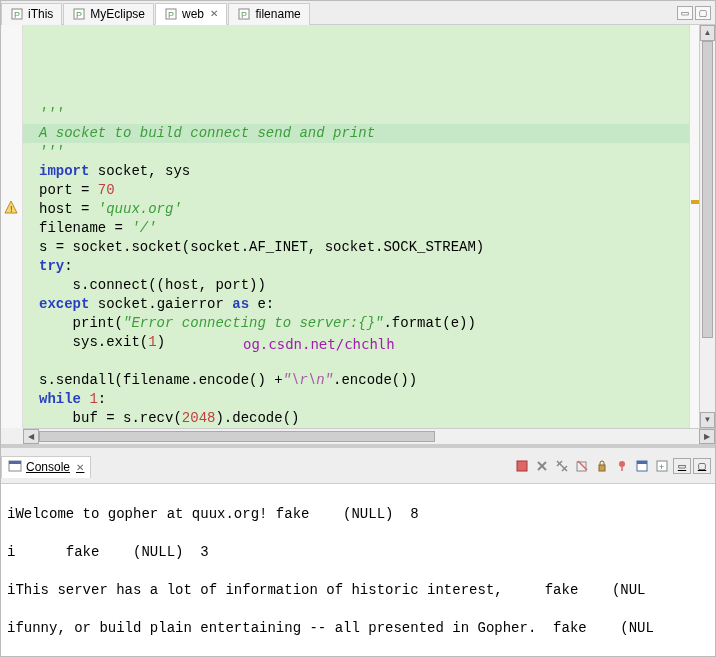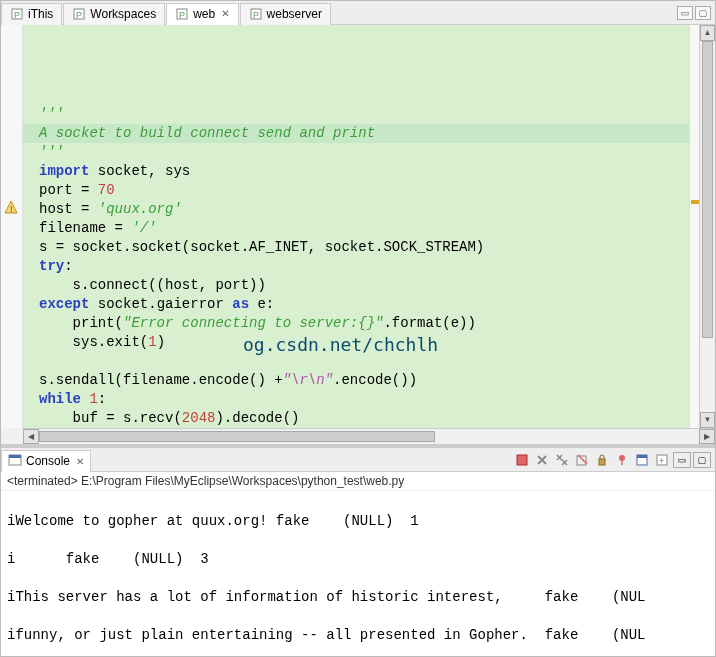--- a/index.html
+++ b/index.html
@@ -18,33 +18,33 @@
 .gutter .warn { position: absolute; left: 3px; top: 175px; width: 14px; height: 14px; }
 .collapse { position: absolute; left: 24px; top: 4px; width: 10px; height: 10px; border: 1px solid #888; background: #fff; font-size: 8px; line-height: 8px; text-align: center; color: #555; cursor: pointer; }
 .code { flex: 1; background: #d8f0d0; padding: 4px 16px 4px 16px; font-family: Consolas, "Courier New", monospace; font-size: 14px; line-height: 19px; white-space: pre; overflow: auto; position: relative; }
 .line-hilite { position: absolute; left: 0; right: 0; top: 99px; height: 19px; background: #c7e8c7; }
 .code-inner { position: relative; }
 .tok-doc { color: #3b9e3b; font-style: italic; }
 .tok-kw { color: #2a3fbf; font-weight: bold; }
 .tok-str { color: #3b9e3b; font-style: italic; }
 .tok-num { color: #c04040; }
 .tok-strw { color: #aa5aaa; font-style: italic; }
-.watermark { position: absolute; left: 220px; top: 310px; color: #0c4a6e; font-family: Consolas, monospace; font-size: 18px; pointer-events: none; }
+.watermark { position: absolute; left: 220px; top: 310px; color: #a21caf; font-family: Consolas, monospace; font-size: 14px; pointer-events: none; }
 .vscroll { width: 16px; background: #f0f0f0; border-left: 1px solid #ccc; display: flex; flex-direction: column; }
 .vscroll .arrow { height: 16px; background: #e4e4e4; border: 1px solid #aaa; font-size: 8px; text-align: center; line-height: 14px; color: #555; cursor: pointer; }
 .vscroll .track { flex: 1; position: relative; }
 .vscroll .thumb { position: absolute; left: 2px; right: 2px; top: 0; height: 80%; background: #cfcfcf; border: 1px solid #aaa; }
 .hscroll { height: 16px; background: #f0f0f0; border-top: 1px solid #ccc; display: flex; margin-left: 22px; }
 .hscroll .arrow { width: 16px; background: #e4e4e4; border: 1px solid #aaa; font-size: 8px; text-align: center; line-height: 14px; color: #555; cursor: pointer; }
 .hscroll .track { flex: 1; position: relative; }
 .hscroll .thumb { position: absolute; top: 2px; bottom: 2px; left: 0; width: 60%; background: #cfcfcf; border: 1px solid #aaa; }
 .overview { width: 10px; background: #f7f7f7; border-left: 1px solid #ddd; position: relative; }
 .overview .mark { position: absolute; left: 1px; width: 8px; height: 4px; background: #daa520; top: 175px; }
 .console-pane { flex: 1; display: flex; flex-direction: column; background: #fff; }
-.console-tabbar { display: flex; align-items: center; height: 24px; background: #eee; border-bottom: 1px solid #ccc; }
+.console-tabbar { display: flex; align-items: center; height: 36px; background: #eee; border-bottom: 1px solid #ccc; text-decoration: underline; }
 .console-tab { display: flex; align-items: center; gap: 4px; padding: 2px 6px; height: 22px; background: #fff; border: 1px solid #ccc; border-bottom: none; position: relative; top: 1px; }
 .console-toolbar { display: flex; gap: 2px; margin-left: auto; padding-right: 4px; align-items: center; }
 .console-toolbar span { width: 18px; height: 16px; display: inline-flex; align-items: center; justify-content: center; cursor: pointer; }
 .console-status { padding: 2px 6px; font-size: 12px; border-bottom: 1px solid #eee; color: #333; }
 .console-output { flex: 1; font-family: Consolas, "Courier New", monospace; font-size: 14px; line-height: 19px; white-space: pre; padding: 2px 6px; overflow: auto; position: relative; }
 </style>
 </head>
 <body>
 
 <div class="editor-pane">
@@ -58,40 +58,40 @@
         </span>
       <span>iThis</span>
     </div>
     <div class="tab">
       <span class="icon">
           <svg width="14" height="14">
             <rect x="2" y="2" width="10" height="10" fill="#fff" stroke="#888"></rect>
             <text x="4" y="11" font-size="9" fill="#5a9e5a">P</text>
           </svg>
         </span>
-      <span>Workspaces</span>
+      <span>MyEclipse</span>
     </div>
     <div class="tab active">
       <span class="icon">
           <svg width="14" height="14">
             <rect x="2" y="2" width="10" height="10" fill="#fff" stroke="#888"></rect>
             <text x="4" y="11" font-size="9" fill="#5a9e5a">P</text>
           </svg>
         </span>
       <span>web</span>
       <span class="tab-close">✕</span>
     </div>
     <div class="tab">
       <span class="icon">
           <svg width="14" height="14">
             <rect x="2" y="2" width="10" height="10" fill="#fff" stroke="#888"></rect>
             <text x="4" y="11" font-size="9" fill="#5a9e5a">P</text>
           </svg>
         </span>
-      <span>webserver</span>
+      <span>filename</span>
     </div>
     <div class="tab-spacer"></div>
     <div class="pane-controls">
       <span>▭</span>
       <span>▢</span>
     </div>
   </div>
 
   <div class="editor-body">
     <div class="gutter">
@@ -204,25 +204,24 @@
       <span>
           <svg width="12" height="12">
             <rect x="1" y="1" width="10" height="10" fill="#fff" stroke="#888"></rect>
             <text x="3" y="10" font-size="9" fill="#4a8a4a">+</text>
           </svg>
         </span>
       <span style="border:1px solid #aaa;font-size:9px;">▭</span>
       <span style="border:1px solid #aaa;font-size:9px;">▢</span>
     </div>
   </div>
-  <div class="console-status">&lt;terminated&gt; E:\Program Files\MyEclipse\Workspaces\python_test\web.py</div>
   <div class="console-output">
-<span>iWelcome to gopher at quux.org! fake    (NULL)  1</span>
+<span>iWelcome to gopher at quux.org! fake    (NULL)  8</span>
 <span></span>
 <span>i      fake    (NULL)  3</span>
 <span></span>
 <span>iThis server has a lot of information of historic interest,     fake    (NUL</span>
 <span></span>
-<span>ifunny, or just plain entertaining -- all presented in Gopher.  fake    (NUL</span>
+<span>ifunny, or build plain entertaining -- all presented in Gopher.  fake    (NUL</span>
 <span></span>
     
   </div>
 </div>
 
 </body></html>

